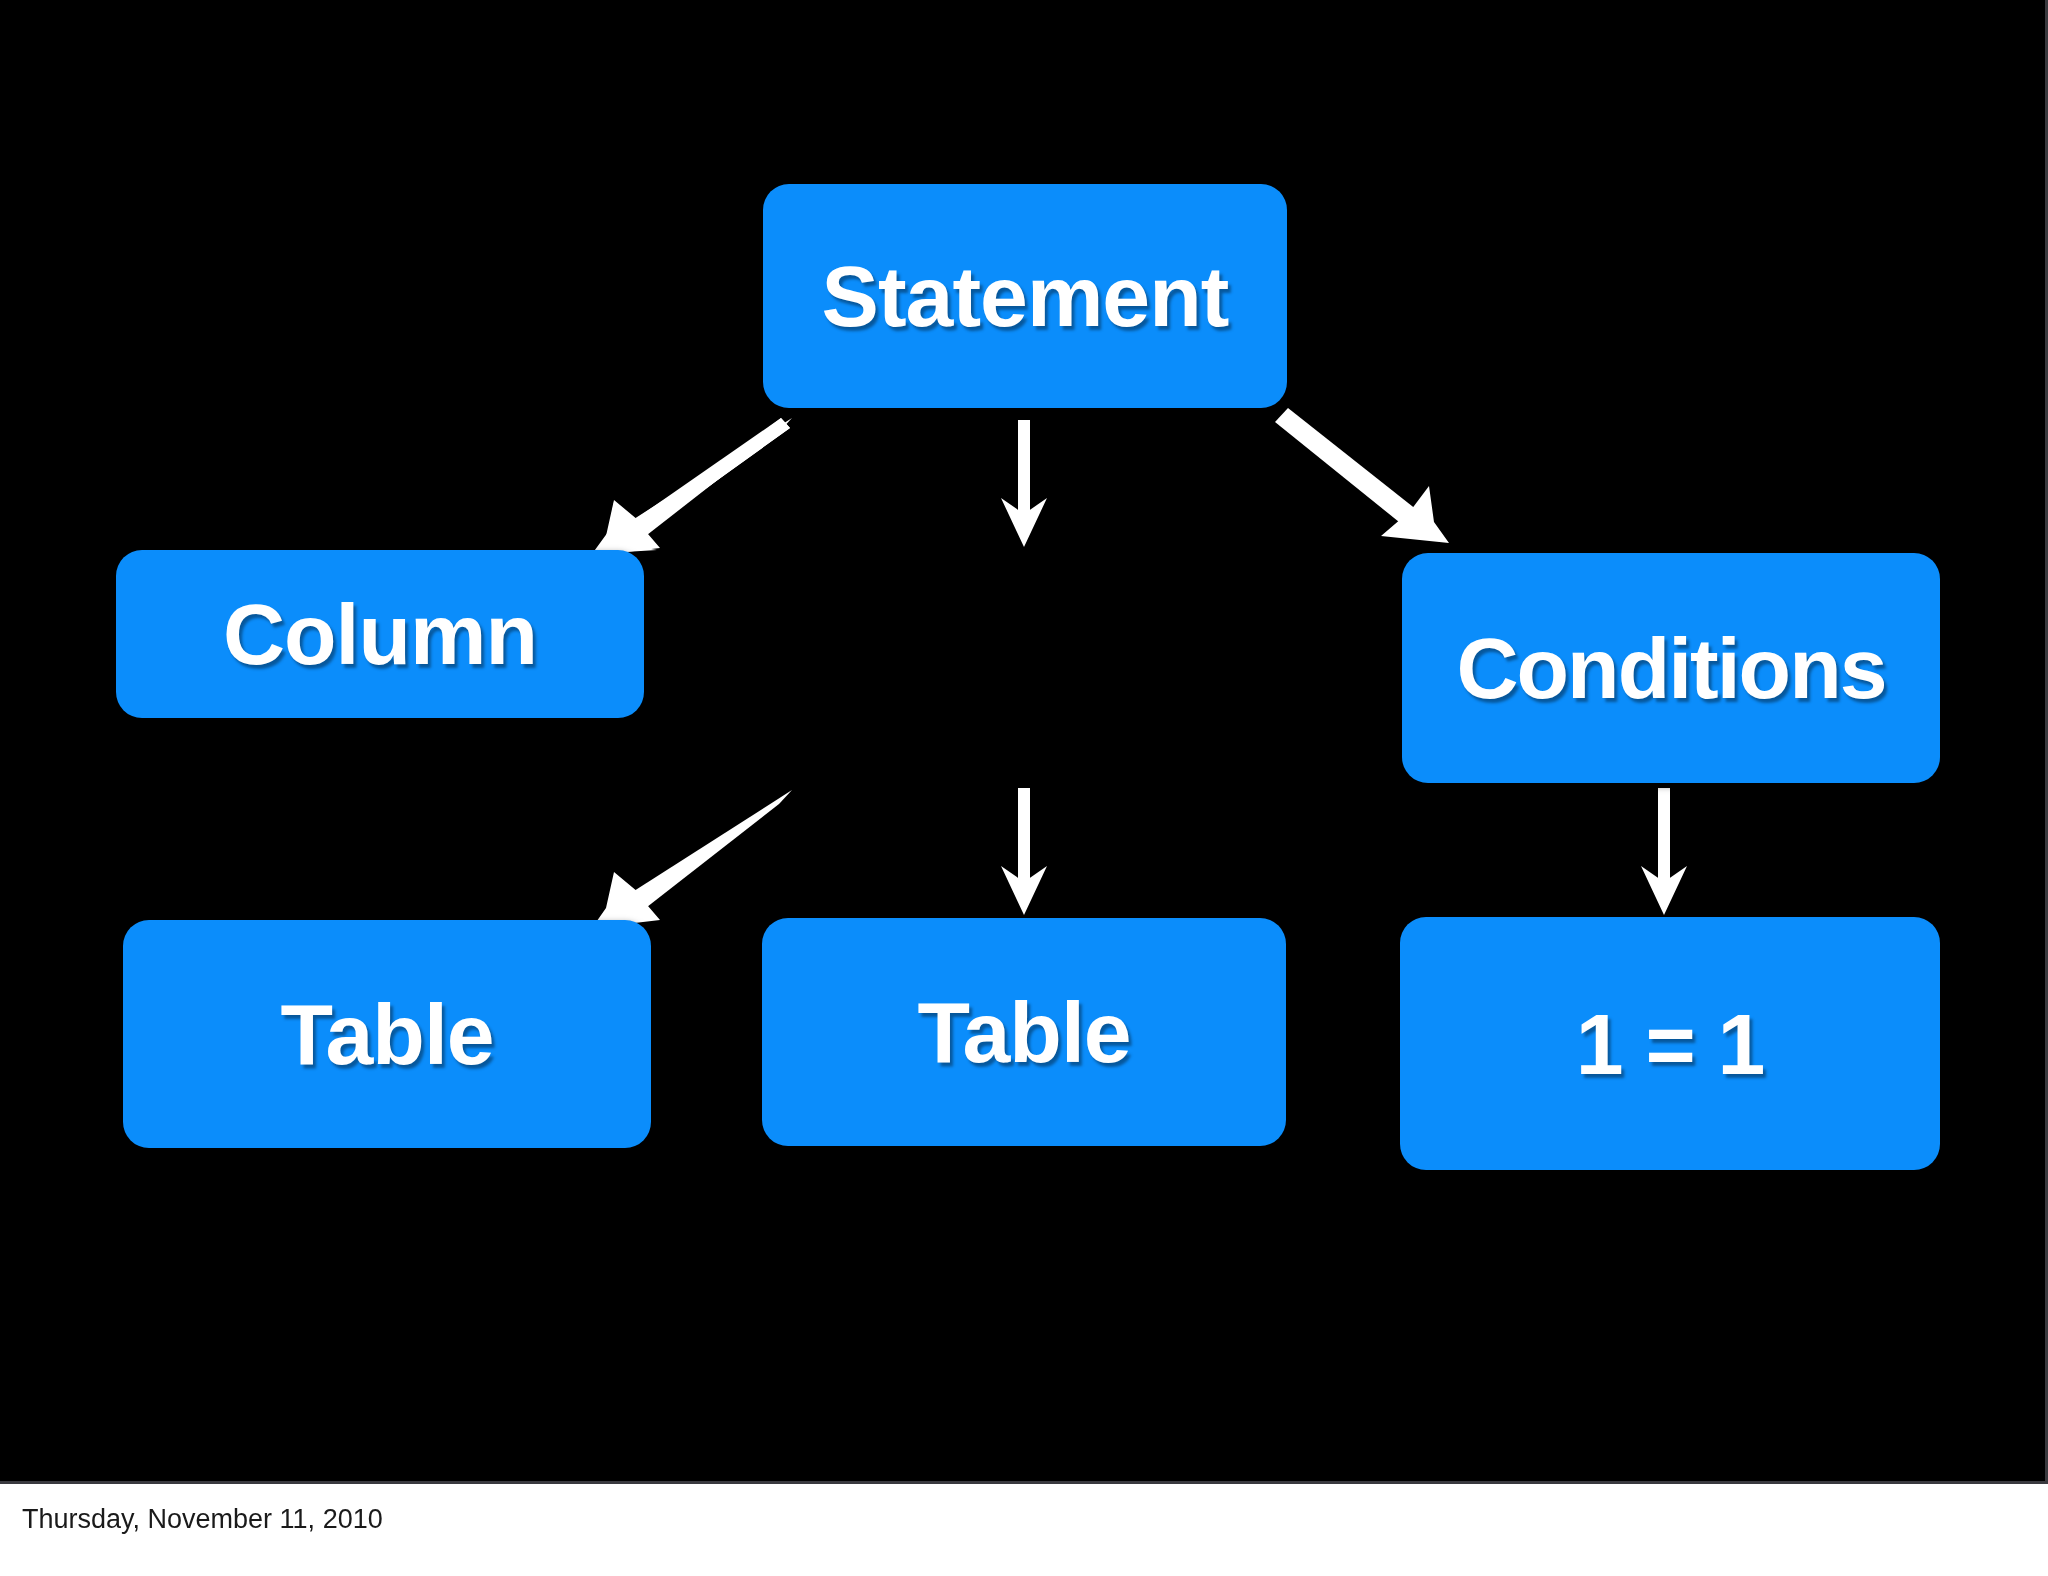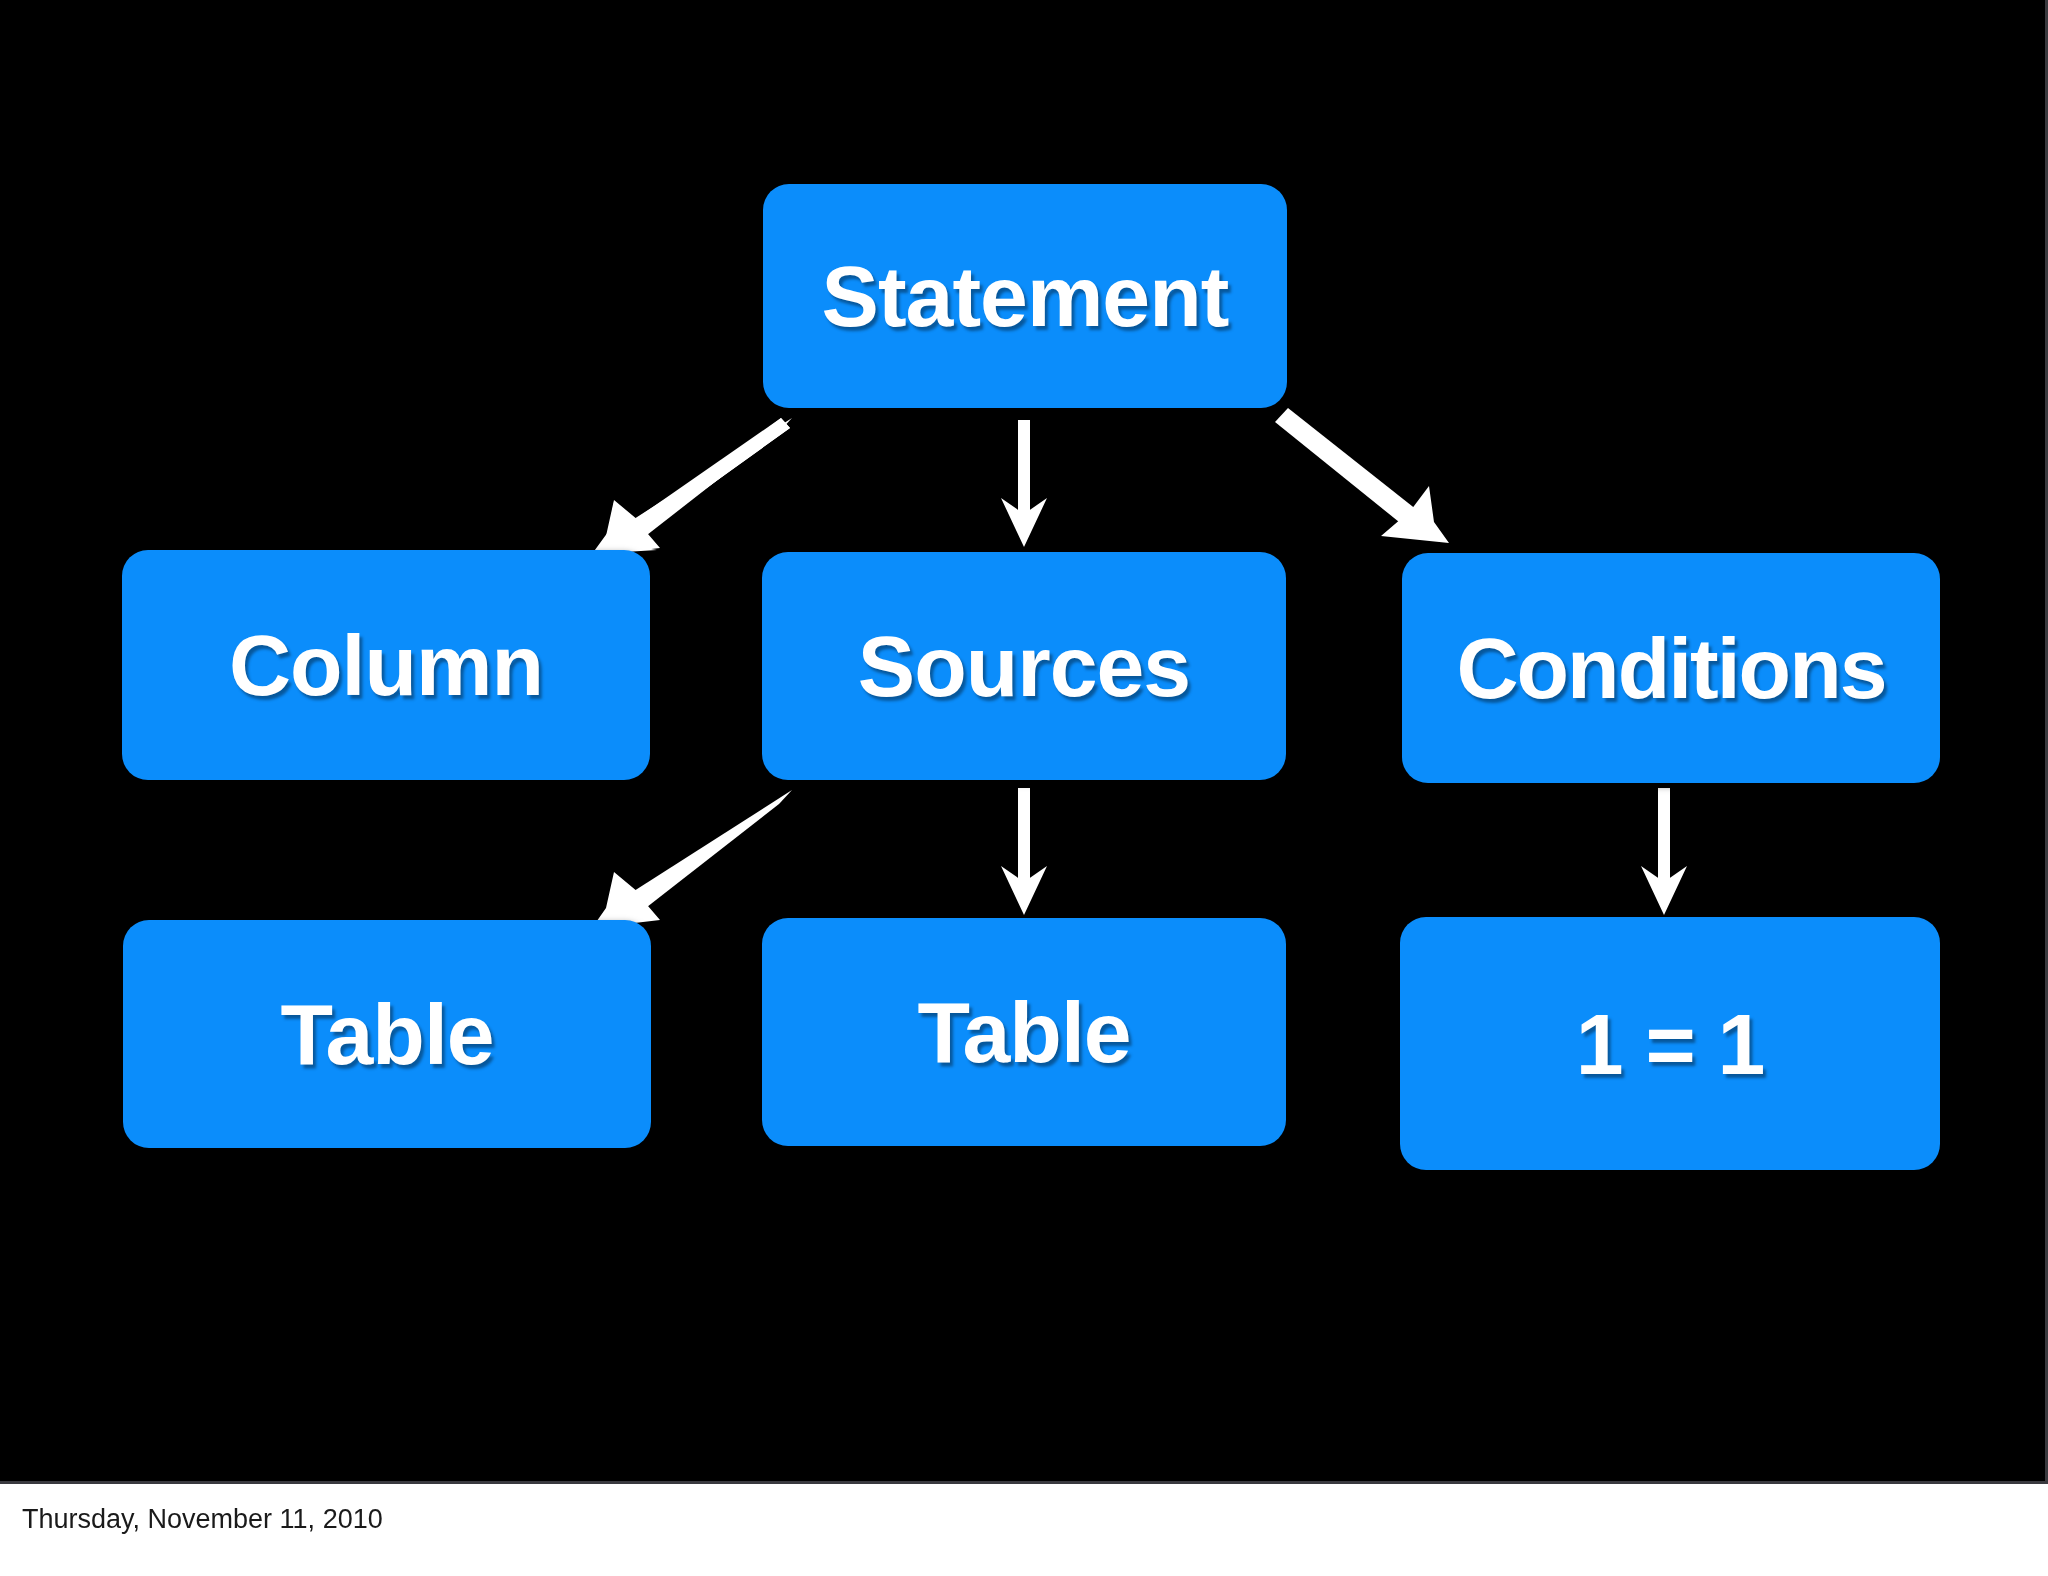--- a/index.html
+++ b/index.html
@@ -65,21 +65,21 @@
     font-size: 86px;
     line-height: 1;
     letter-spacing: -1px;
     white-space: nowrap;
     text-shadow: 3px 4px 3px rgba(0,0,0,0.38);
     -webkit-font-smoothing: antialiased;
   }
 
   
   #node-statement  { left: 763px;  top: 184px;  width: 524px; height: 224px; }
-  #node-column     { left: 122px;  top: 550px;  width: 528px; height: 230px; }
+  #node-column     { left: 116px;  top: 550px;  width: 528px; height: 168px; }
   #node-sources    { left: 762px;  top: 552px;  width: 524px; height: 228px; }
   #node-conditions { left: 1402px; top: 553px;  width: 538px; height: 230px; align-items: center; }
   #node-table-left { left: 123px;  top: 920px;  width: 528px; height: 228px; }
   #node-table-mid  { left: 762px;  top: 918px;  width: 524px; height: 228px; }
   #node-one-eq-one { left: 1400px; top: 917px;  width: 540px; height: 253px; }
 
   #node-conditions .node-label { letter-spacing: -2px; }
 
   
   #slide-footer {
@@ -145,23 +145,20 @@
     </svg>
 
     <div class="node" id="node-statement">
       <span class="node-label">Statement</span>
     </div>
 
     <div class="node" id="node-column">
       <span class="node-label">Column</span>
     </div>
 
-    <div class="node" id="node-sources">
-      <span class="node-label">Sources</span>
-    </div>
 
     <div class="node" id="node-conditions">
       <span class="node-label">Conditions</span>
     </div>
 
     <div class="node" id="node-table-left">
       <span class="node-label">Table</span>
     </div>
 
     <div class="node" id="node-table-mid">

